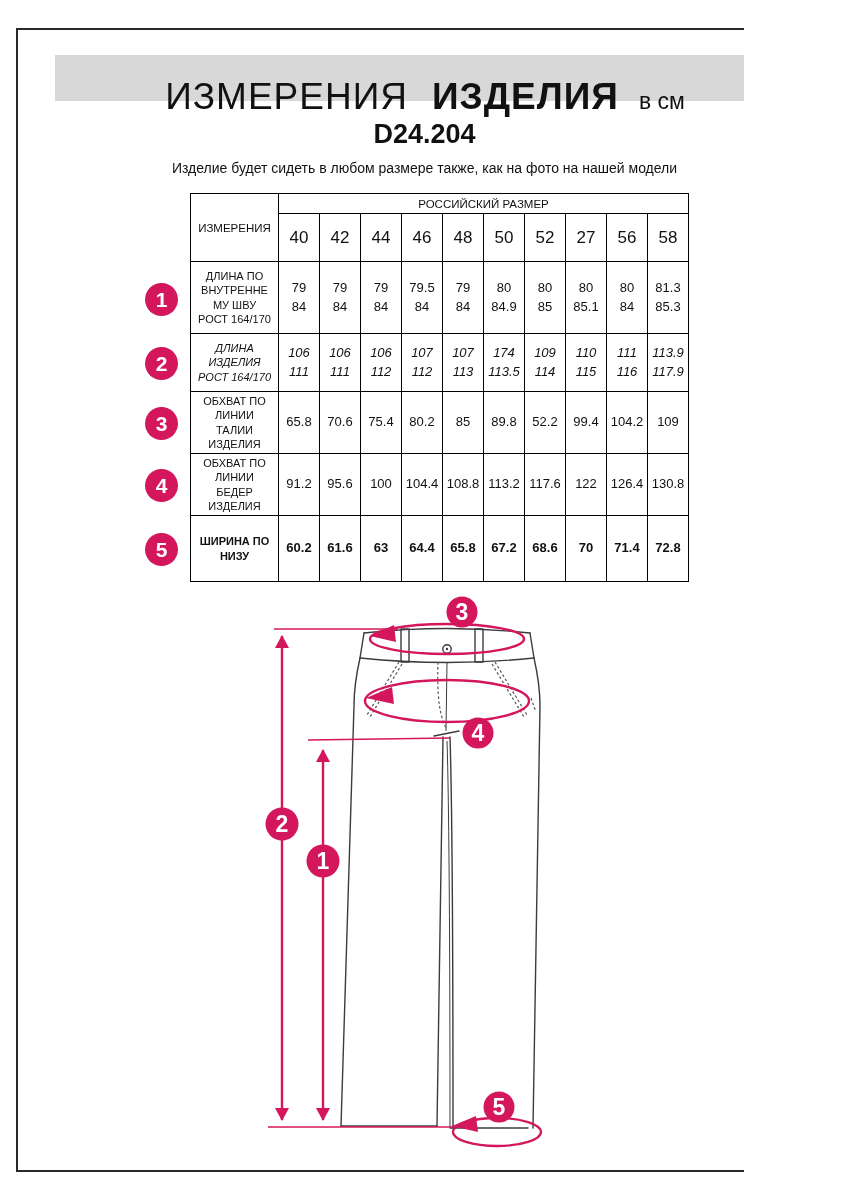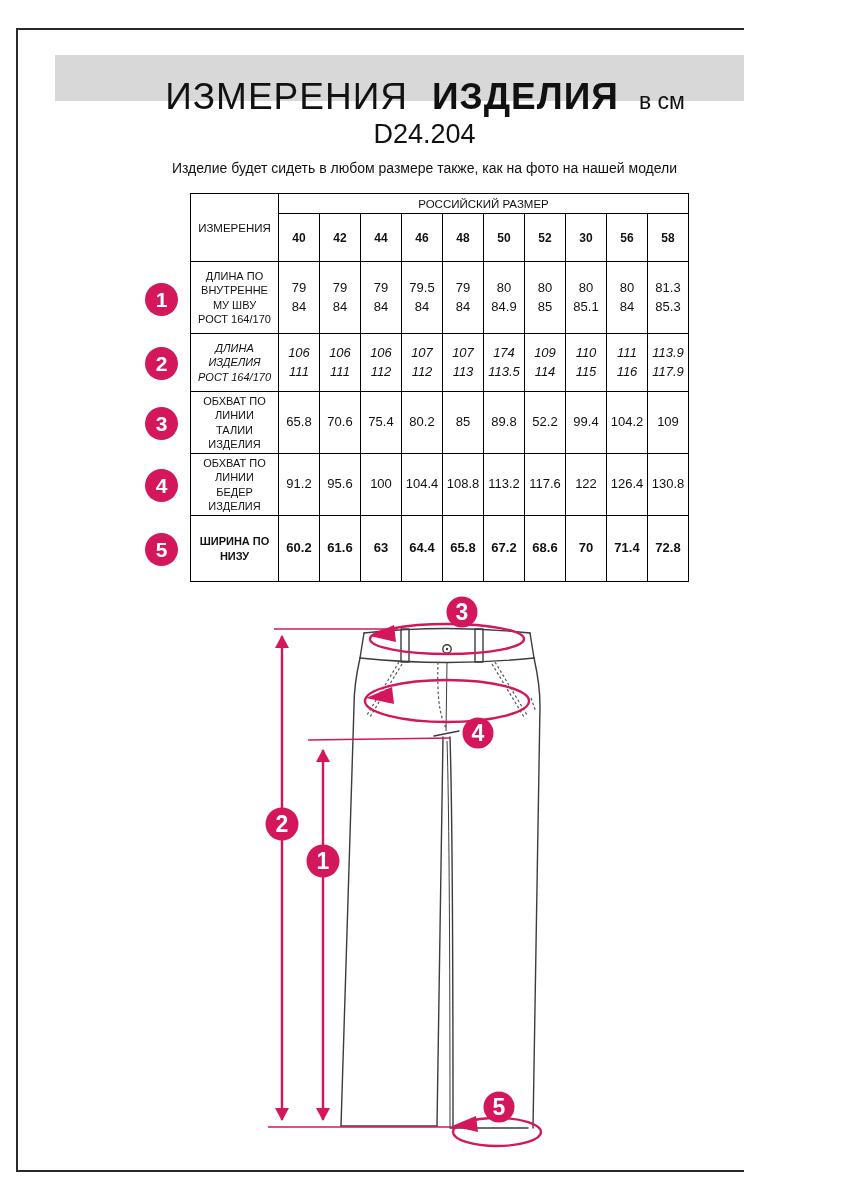--- a/index.html
+++ b/index.html
@@ -10,27 +10,27 @@
     font-family: "Liberation Sans", sans-serif; color: var(--ink); overflow: hidden;
   }
   .frame { position:absolute; left:16px; top:28px; width:816px; height:1144px; border:2px solid #2a2a2a; }
   .title-band {
     position:absolute; left:55px; top:55px; width:740px; height:46px; background:var(--band);
     display:flex; align-items:baseline; justify-content:center; padding-top:5px;
   }
   .t1 { font-size:37px; letter-spacing:1px; }
   .t2 { font-size:37px; font-weight:bold; margin-left:24px; letter-spacing:1px; }
   .t3 { font-size:23px; margin-left:20px;margin-top:28px; }
-  .code { position:absolute; left:0; top:119px; width:849px; text-align:center; font-size:27px; }
+  .code { position:absolute; left:0; top:119px; width:849px; text-align:center; font-size:27px;font-weight:bold; }
   .note { position:absolute; left:0; top:160px; width:849px; text-align:center; font-size:14px; }
   table.tbl { position:absolute; left:190px; top:193px; border-collapse:collapse; table-layout:fixed; }
   table.tbl td { border:1px solid #000; text-align:center; vertical-align:middle; padding:0; white-space:pre-line; }
   td.mh  { font-size:11.5px; }
   td.sh  { font-size:11.5px; }
-  td.sz  { font-size:12px; font-weight:bold; }
+  td.sz  { font-size:17px; font-weight:normal; }
   td.lbl { font-size:11px; line-height:1.3; }
   td.val { font-size:13px; line-height:1.45; }
   tr.hr1 { height:20px; } tr.hr2 { height:48px; }
   tr.r1 { height:72px; } tr.r2 { height:58px;font-style:italic; } tr.r3 { height:62px; } tr.r4 { height:62px; } tr.r5 { height:66px;font-weight:bold; }
   .marker {
     position:absolute; left:145px; width:33px; height:33px; border-radius:50%;
     background:var(--accent); color:#fff; font-size:21px; font-weight:bold;
     text-align:center; line-height:33px;
   }
   .m1{top:283px} .m2{top:347px} .m3{top:407px} .m4{top:469px} .m5{top:533px}
@@ -77,21 +77,21 @@
       <td colspan="10" class="sh">РОССИЙСКИЙ РАЗМЕР</td>
     </tr>
     <tr class="hr2">
       <td class="sz">40</td>
       <td class="sz">42</td>
       <td class="sz">44</td>
       <td class="sz">46</td>
       <td class="sz">48</td>
       <td class="sz">50</td>
       <td class="sz">52</td>
-      <td class="sz">30</td>
+      <td class="sz">27</td>
       <td class="sz">56</td>
       <td class="sz">58</td>
     </tr>
     <tr class="r1">
       <td class="lbl">ДЛИНА ПО
 ВНУТРЕННЕ
 МУ ШВУ
 РОСТ 164/170</td>
       <td class="val">79
 84</td>

